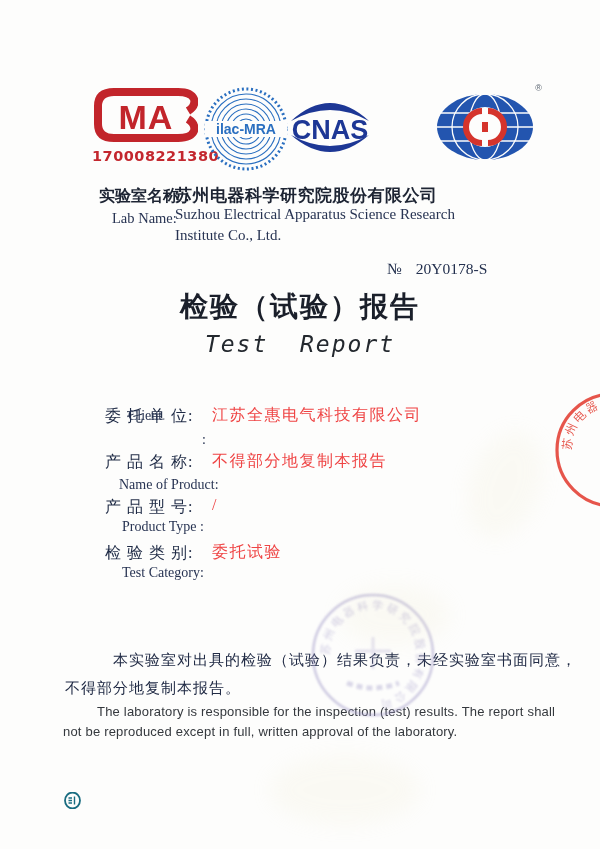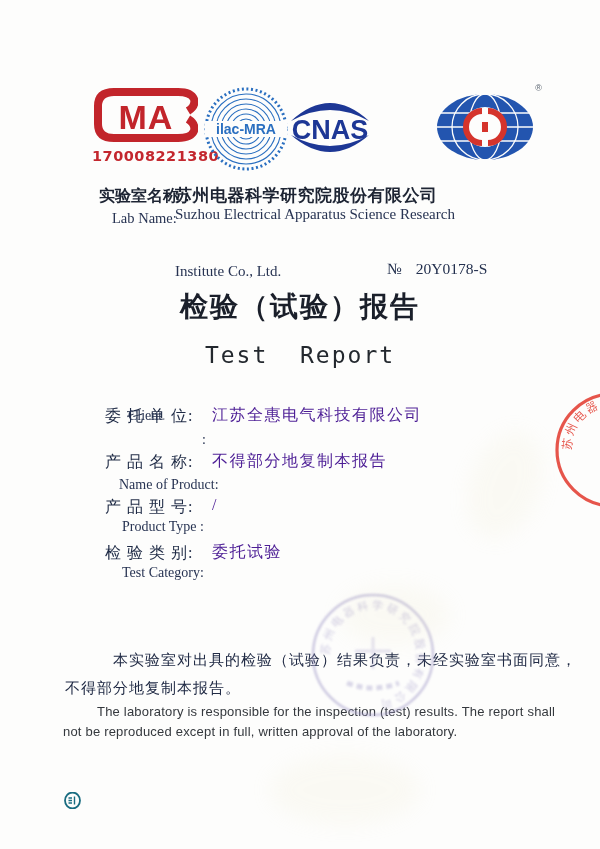--- a/index.html
+++ b/index.html
@@ -16,21 +16,21 @@
   
   .zh-hei{font-family:"Liberation Sans",sans-serif;font-weight:bold;color:#1d2433;}
   .en-serif{font-family:"Liberation Serif",serif;color:#273352;}
 
   
   .title-zh{left:0;right:0;text-align:center;font-family:"Liberation Sans",sans-serif;font-weight:bold;font-size:28px;letter-spacing:2px;color:#1a1f2a;}
   .title-en{left:0;right:0;text-align:center;font-family:"DejaVu Sans Mono",monospace;font-size:23px;letter-spacing:2px;color:#23282e;}
 
   
   .f-zh{font-family:"Liberation Serif",serif;font-size:16px;color:#1e2a45;letter-spacing:1px;}
-  .f-val{font-family:"Liberation Serif",serif;font-size:16px;color:#4c1d95;letter-spacing:1.5px;}
+  .f-val{font-family:"Liberation Serif",serif;font-size:16px;color:#ef4444;letter-spacing:1.5px;}
   .f-en{font-family:"Liberation Serif",serif;font-size:14px;color:#273352;}
 
   
   .st-zh{font-family:"Liberation Serif",serif;font-size:15px;color:#212b45;letter-spacing:1px;}
   .st-en{font-family:"Liberation Sans",sans-serif;font-size:13px;color:#34383d;letter-spacing:.2px;}
 
   
   .seal{pointer-events:none;}
   .faded{opacity:.55;filter:blur(1.1px);}
   .smudge{background:#e9e2bd;filter:blur(10px);border-radius:50%;opacity:.13;}
@@ -84,28 +84,28 @@
       <path d="M48,24 A 16,16 0 1,0 48,56" fill="none" stroke="#d5342c" stroke-width="6"></path>
       <path d="M54,24 A 16,16 0 1,1 54,56" fill="none" stroke="#d5342c" stroke-width="6"></path>
       <rect x="48" y="35" width="6" height="10" fill="#d5342c"></rect>
     </svg>
   </div>
 
   <div class="abs zh-hei" style="left:99px;top:186px;font-size:16px;">实验室名称：</div>
   <div class="abs zh-hei" style="left:175px;top:184px;font-size:17px;letter-spacing:.5px;">苏州电器科学研究院股份有限公司</div>
   <div class="abs en-serif" style="left:112px;top:210px;font-size:14.5px;">Lab Name:</div>
   <div class="abs en-serif" style="left:175px;top:206px;font-size:15px;">Suzhou Electrical Apparatus Science Research</div>
-  <div class="abs en-serif" style="left:175px;top:227px;font-size:15px;margin-top:36px;">Institute Co., Ltd.</div>
+  <div class="abs en-serif" style="left:175px;top:227px;font-size:15px;">Institute Co., Ltd.</div>
 
   <div class="abs en-serif" style="left:387px;top:260px;font-size:15.5px;color:#23304e;">
     <span>№</span><span style="display:inline-block;width:14px;"></span><span>20Y0178-S</span>
   </div>
 
   <div class="abs title-zh" style="top:288px;">检验（试验）报告</div>
-  <div class="abs title-en ws-pre" style="top:342px;">Test  Report</div>
+  <div class="abs title-en ws-pre" style="top:331px;font-style:italic;">Test  Report</div>
 
   <div class="abs f-zh ws-pre" style="left:105px;top:406px;">委 托 单 位:</div>
   <div class="abs f-val" style="left:212px;top:405px;">江苏全惠电气科技有限公司</div>
   <div class="abs f-en" style="left:128px;top:408px;">Client</div>
   <div class="abs f-en" style="left:202px;top:432px;">:</div>
 
   <div class="abs f-zh ws-pre" style="left:105px;top:452px;">产 品 名 称:</div>
   <div class="abs f-val" style="left:212px;top:451px;">不得部分地复制本报告</div>
   <div class="abs f-en" style="left:119px;top:477px;">Name of Product:</div>
 

